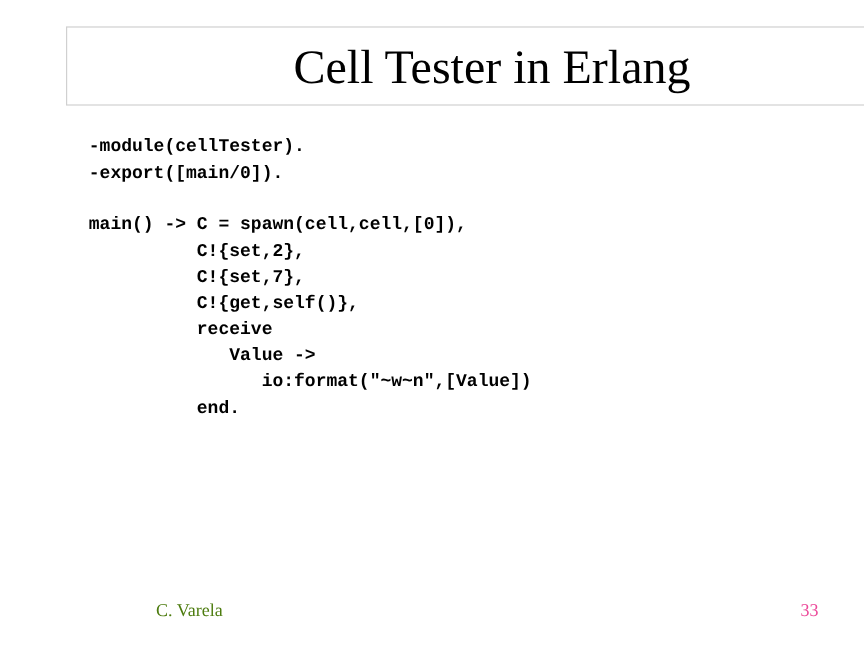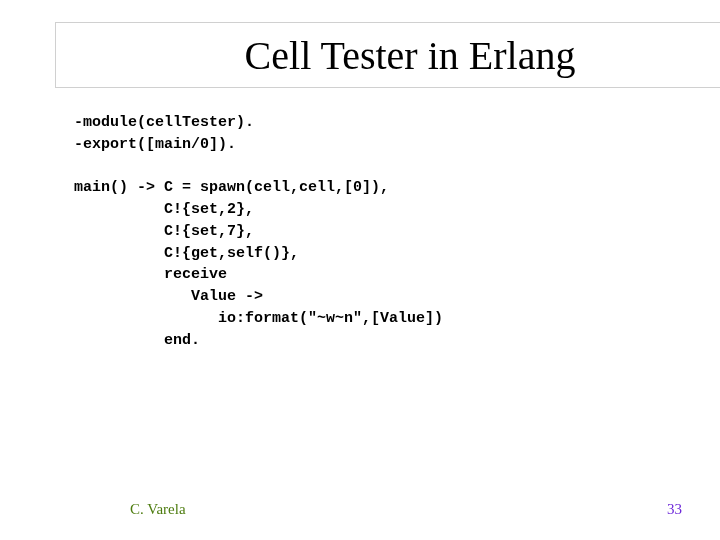--- a/index.html
+++ b/index.html
@@ -54,21 +54,21 @@
     left: 130px;
     bottom: 22px;
     font-size: 15px;
     color: #4d7c0f;
   }
   .footer-right {
     position: absolute;
     right: 38px;
     bottom: 22px;
     font-size: 15px;
-    color: #6d28d9;
+    color: #ec4899;
   }
 </style>
 </head>
 <body>
 
 <div class="slide">
 
   <div class="title-box">
     <div class="title">Cell Tester in Erlang</div>
   </div>

